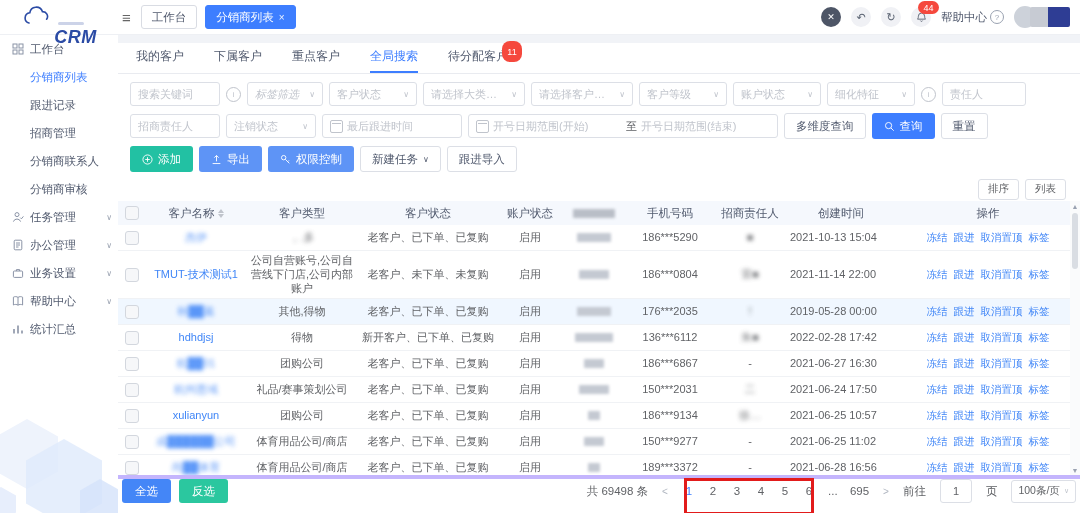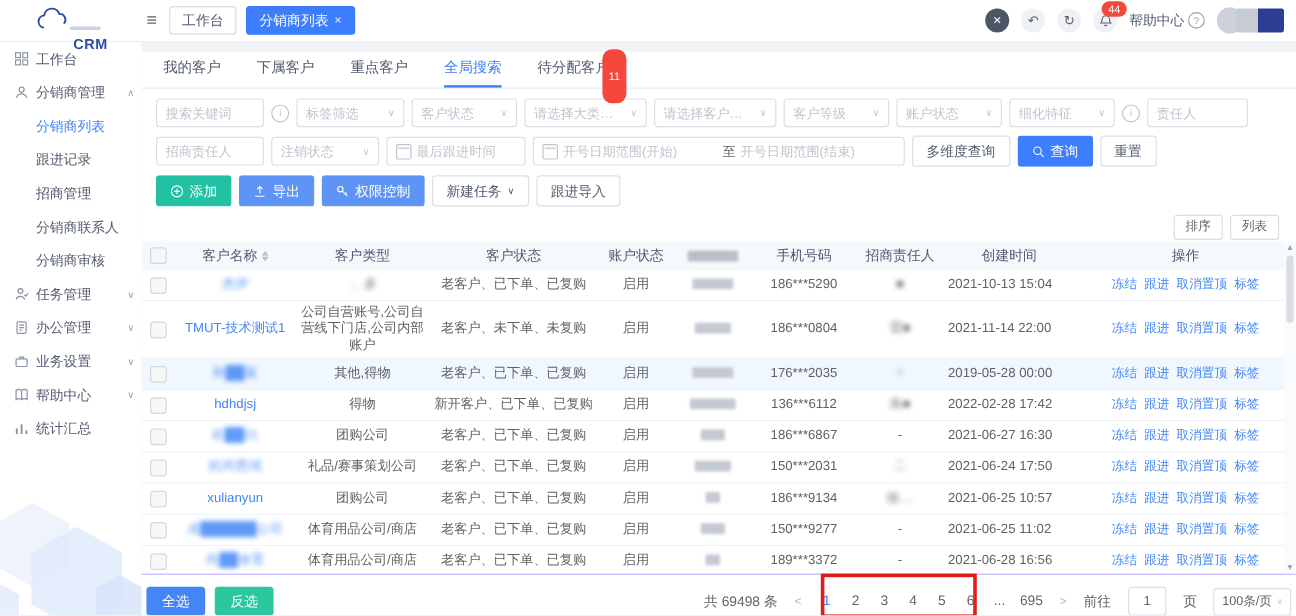--- a/index.html
+++ b/index.html
@@ -2,21 +2,21 @@
 <html><head>
 <meta charset="utf-8">
 <style>
   html,body{margin:0;padding:0;background:#e9ebf0;}
   .page{position:relative;width:1080px;height:513px;background:#f1f3f7;overflow:hidden;
         font-family:"Liberation Sans","DejaVu Sans",sans-serif;font-size:12px;color:#515a6e;}
   
   .topbar{position:absolute;left:0;top:0;right:0;height:34px;background:#fff;display:flex;align-items:center;
           border-bottom:1px solid #eef0f4;z-index:5;}
   .logo{width:118px;display:flex;align-items:center;justify-content:center;gap:3px;}
-  .logo-crm{font-weight:bold;color:#2b4ba5;font-size:12px;letter-spacing:.5px;margin-top:40px;}
+  .logo-crm{font-weight:bold;font-style:italic;color:#2b4ba5;font-size:18px;letter-spacing:.5px;margin-top:40px;}
   .logo-tag{position:absolute;left:58px;top:22px;width:26px;height:3px;background:#ccd3e8;border-radius:2px;}
   .hamburger{font-size:15px;color:#666;margin:0 10px 0 4px;cursor:pointer;}
   .nav-tab{height:22px;display:flex;align-items:center;gap:5px;padding:0 10px;border:1px solid #d9dce3;
            border-radius:3px;margin-right:8px;background:#fff;color:#515a6e;font-size:11.5px;cursor:pointer;}
   .nav-tab.active{background:#3d7eff;border-color:#3d7eff;color:#fff;}
   .nav-tab .x{font-size:10px;opacity:.9;}
   .top-right{margin-left:auto;display:flex;align-items:center;gap:10px;padding-right:10px;}
   .circle-btn{width:20px;height:20px;border-radius:50%;background:#f0f1f5;color:#5a6372;display:flex;
               align-items:center;justify-content:center;font-size:11px;cursor:pointer;position:relative;}
   .circle-btn.dark{background:#4d5566;color:#fff;font-size:9px;}
@@ -39,21 +39,21 @@
   .side-icon{width:12px;height:12px;flex:0 0 12px;display:flex;}
   .hexas{position:absolute;bottom:-8px;left:-8px;width:130px;height:130px;pointer-events:none;}
   .hex{position:absolute;clip-path:polygon(50% 0,100% 25%,100% 75%,50% 100%,0 75%,0 25%);}
   
   .main{position:absolute;left:118px;top:35px;right:0;bottom:0;padding-top:8px;}
   .card{background:#fff;height:100%;display:flex;flex-direction:column;position:relative;}
   .tabs-bar{height:30px;display:flex;align-items:flex-end;gap:30px;padding:0 18px;border-bottom:1px solid #e9ebf0;flex:0 0 30px;}
   .tab{padding-bottom:8px;cursor:pointer;font-size:12px;color:#515a6e;position:relative;}
   .tab.active{color:#3d7eff;border-bottom:2px solid #3d7eff;padding-bottom:6px;}
   .tab .tbadge{position:absolute;top:-7px;right:-14px;min-width:14px;height:13px;border-radius:8px;background:#f5483d;
-               color:#fff;font-size:9px;display:flex;align-items:center;justify-content:center;padding:16px 3px;}
+               color:#fff;font-size:9px;display:flex;align-items:center;justify-content:center;padding:4px 3px;}
   
   .filters{padding:8px 12px 0 12px;flex:0 0 auto;}
   .frow{display:flex;align-items:center;gap:6px;margin-bottom:7px;flex-wrap:nowrap;}
   .field{height:24px;border:1px solid #dcdfe6;border-radius:3px;background:#fff;color:#c0c4cc;font-size:11px;
          display:flex;align-items:center;padding:0 7px;gap:4px;box-sizing:border-box;cursor:pointer;}
   .field .ph{overflow:hidden;white-space:nowrap;text-overflow:ellipsis;flex:1;}
   .field .chev{font-size:8px;color:#c0c4cc;}
   .info-dot{width:13px;height:13px;border-radius:50%;border:1px solid #c0c4cc;color:#c0c4cc;font-size:8px;
             display:flex;align-items:center;justify-content:center;flex:0 0 13px;}
   .cal{width:11px;height:11px;border:1px solid #c0c4cc;border-radius:2px;position:relative;flex:0 0 11px;}
@@ -86,21 +86,21 @@
   .sort{display:inline-flex;flex-direction:column;gap:1px;}
   .sort i{width:0;height:0;border-left:3px solid transparent;border-right:3px solid transparent;display:block;}
   .sort .up{border-bottom:4px solid #c0c4cc;}
   .sort .dn{border-top:4px solid #c0c4cc;}
   .vscroll{position:absolute;right:0;top:0;bottom:0;width:10px;display:flex;flex-direction:column;align-items:center;
            color:#9aa2b1;font-size:7px;background:#fafbfc;}
   .vthumb{width:6px;height:56px;background:#d9dde3;border-radius:3px;margin-top:2px;}
   .vscroll .arr{height:10px;display:flex;align-items:center;cursor:pointer;}
   .vscroll .arr.bottom{margin-top:auto;}
   
-  .footer{flex:0 0 34px;border-top:1px solid #c4b5fd;display:flex;align-items:flex-end;padding:0 4px;background:#fff;font-size:11.5px;}
+  .footer{flex:0 0 34px;border-top:4px solid #c4b5fd;display:flex;align-items:flex-start;padding:0 4px;background:#fff;font-size:11.5px;}
   .fbtn{height:24px;border-radius:3px;padding:0 13px;color:#fff;display:flex;align-items:center;cursor:pointer;margin-right:8px;}
   .fbtn.blue{background:#4486f7;}
   .fbtn.teal{background:#2bc79f;}
   .pager{margin-left:auto;display:flex;align-items:center;gap:14px;color:#606266;}
   .pnum{cursor:pointer;min-width:14px;text-align:center;}
   .pnum.active{color:#3d7eff;}
   .parrow{color:#b0b6c0;cursor:pointer;font-size:10px;}
   .goto-input{width:26px;height:20px;border:1px solid #dcdfe6;border-radius:3px;text-align:center;font-size:11px;color:#606266;}
   .size-sel{height:21px;border:1px solid #dcdfe6;border-radius:3px;display:flex;align-items:center;gap:4px;padding:0 6px;
             color:#606266;font-size:10.5px;cursor:pointer;}
@@ -158,30 +158,20 @@
           <span class="side-icon">
             <svg width="12" height="12" viewBox="0 0 12 12">
               <rect x="1" y="1" width="4" height="4" fill="none" stroke="#8a93a6"></rect>
               <rect x="7" y="1" width="4" height="4" fill="none" stroke="#8a93a6"></rect>
               <rect x="1" y="7" width="4" height="4" fill="none" stroke="#8a93a6"></rect>
               <rect x="7" y="7" width="4" height="4" fill="none" stroke="#8a93a6"></rect>
             </svg>
           </span>
           <span>工作台</span>
         </div>
-        <div class="side-item">
-          <span class="side-icon">
-            <svg width="12" height="12" viewBox="0 0 12 12">
-              <circle cx="6" cy="3.6" r="2.1" fill="none" stroke="#8a93a6"></circle>
-              <path d="M1.8 10.6 a4.3 4.3 0 0 1 8.4 0" fill="none" stroke="#8a93a6"></path>
-            </svg>
-          </span>
-          <span>分销商管理</span>
-          <span class="chev">∧</span>
-        </div>
         <div class="side-item child active">
           <span>分销商列表</span>
         </div>
         <div class="side-item child">
           <span>跟进记录</span>
         </div>
         <div class="side-item child">
           <span>招商管理</span>
         </div>
         <div class="side-item child">
@@ -257,21 +247,21 @@
           <span class="tab active"><span>全局搜索</span></span>
           <span class="tab"><span>待分配客户</span><span class="tbadge">11</span></span>
         </div>
 
       <div class="filters">
         <div class="frow" id="frow1">
             <span class="field" style="width: 90px;">
               <span class="ph">搜索关键词</span>
             </span>
             <span class="info-dot">i</span>
-            <span class="field" style="width: 90px;">
+            <span class="field" style="width: 76px; font-style: italic;">
               <span class="ph">标签筛选</span>
               <span class="chev">∨</span>
             </span>
             <span class="field" style="width: 88px;">
               <span class="ph">客户状态</span>
               <span class="chev">∨</span>
             </span>
             <span class="field" style="width: 102px;">
               <span class="ph">请选择大类（客）</span>
               <span class="chev">∨</span>
@@ -298,21 +288,21 @@
             </span>
           </div>
         <div class="frow" id="frow2">
             <span class="field" style="width: 90px;">
               <span class="ph">招商责任人</span>
             </span>
             <span class="field" style="width: 90px;">
               <span class="ph">注销状态</span>
               <span class="chev">∨</span>
             </span>
-            <span class="field" style="width: 116px;">
+            <span class="field" style="width: 140px;">
               <span class="cal"></span>
               <span class="ph">最后跟进时间</span>
             </span>
             <span class="field" style="width: 310px;">
               <span class="cal"></span>
               <span class="ph">开号日期范围(开始)</span>
               <span style="color: rgb(96, 98, 102);">至</span>
               <span class="ph">开号日期范围(结束)</span>
             </span>
             <span class="btn outline">

